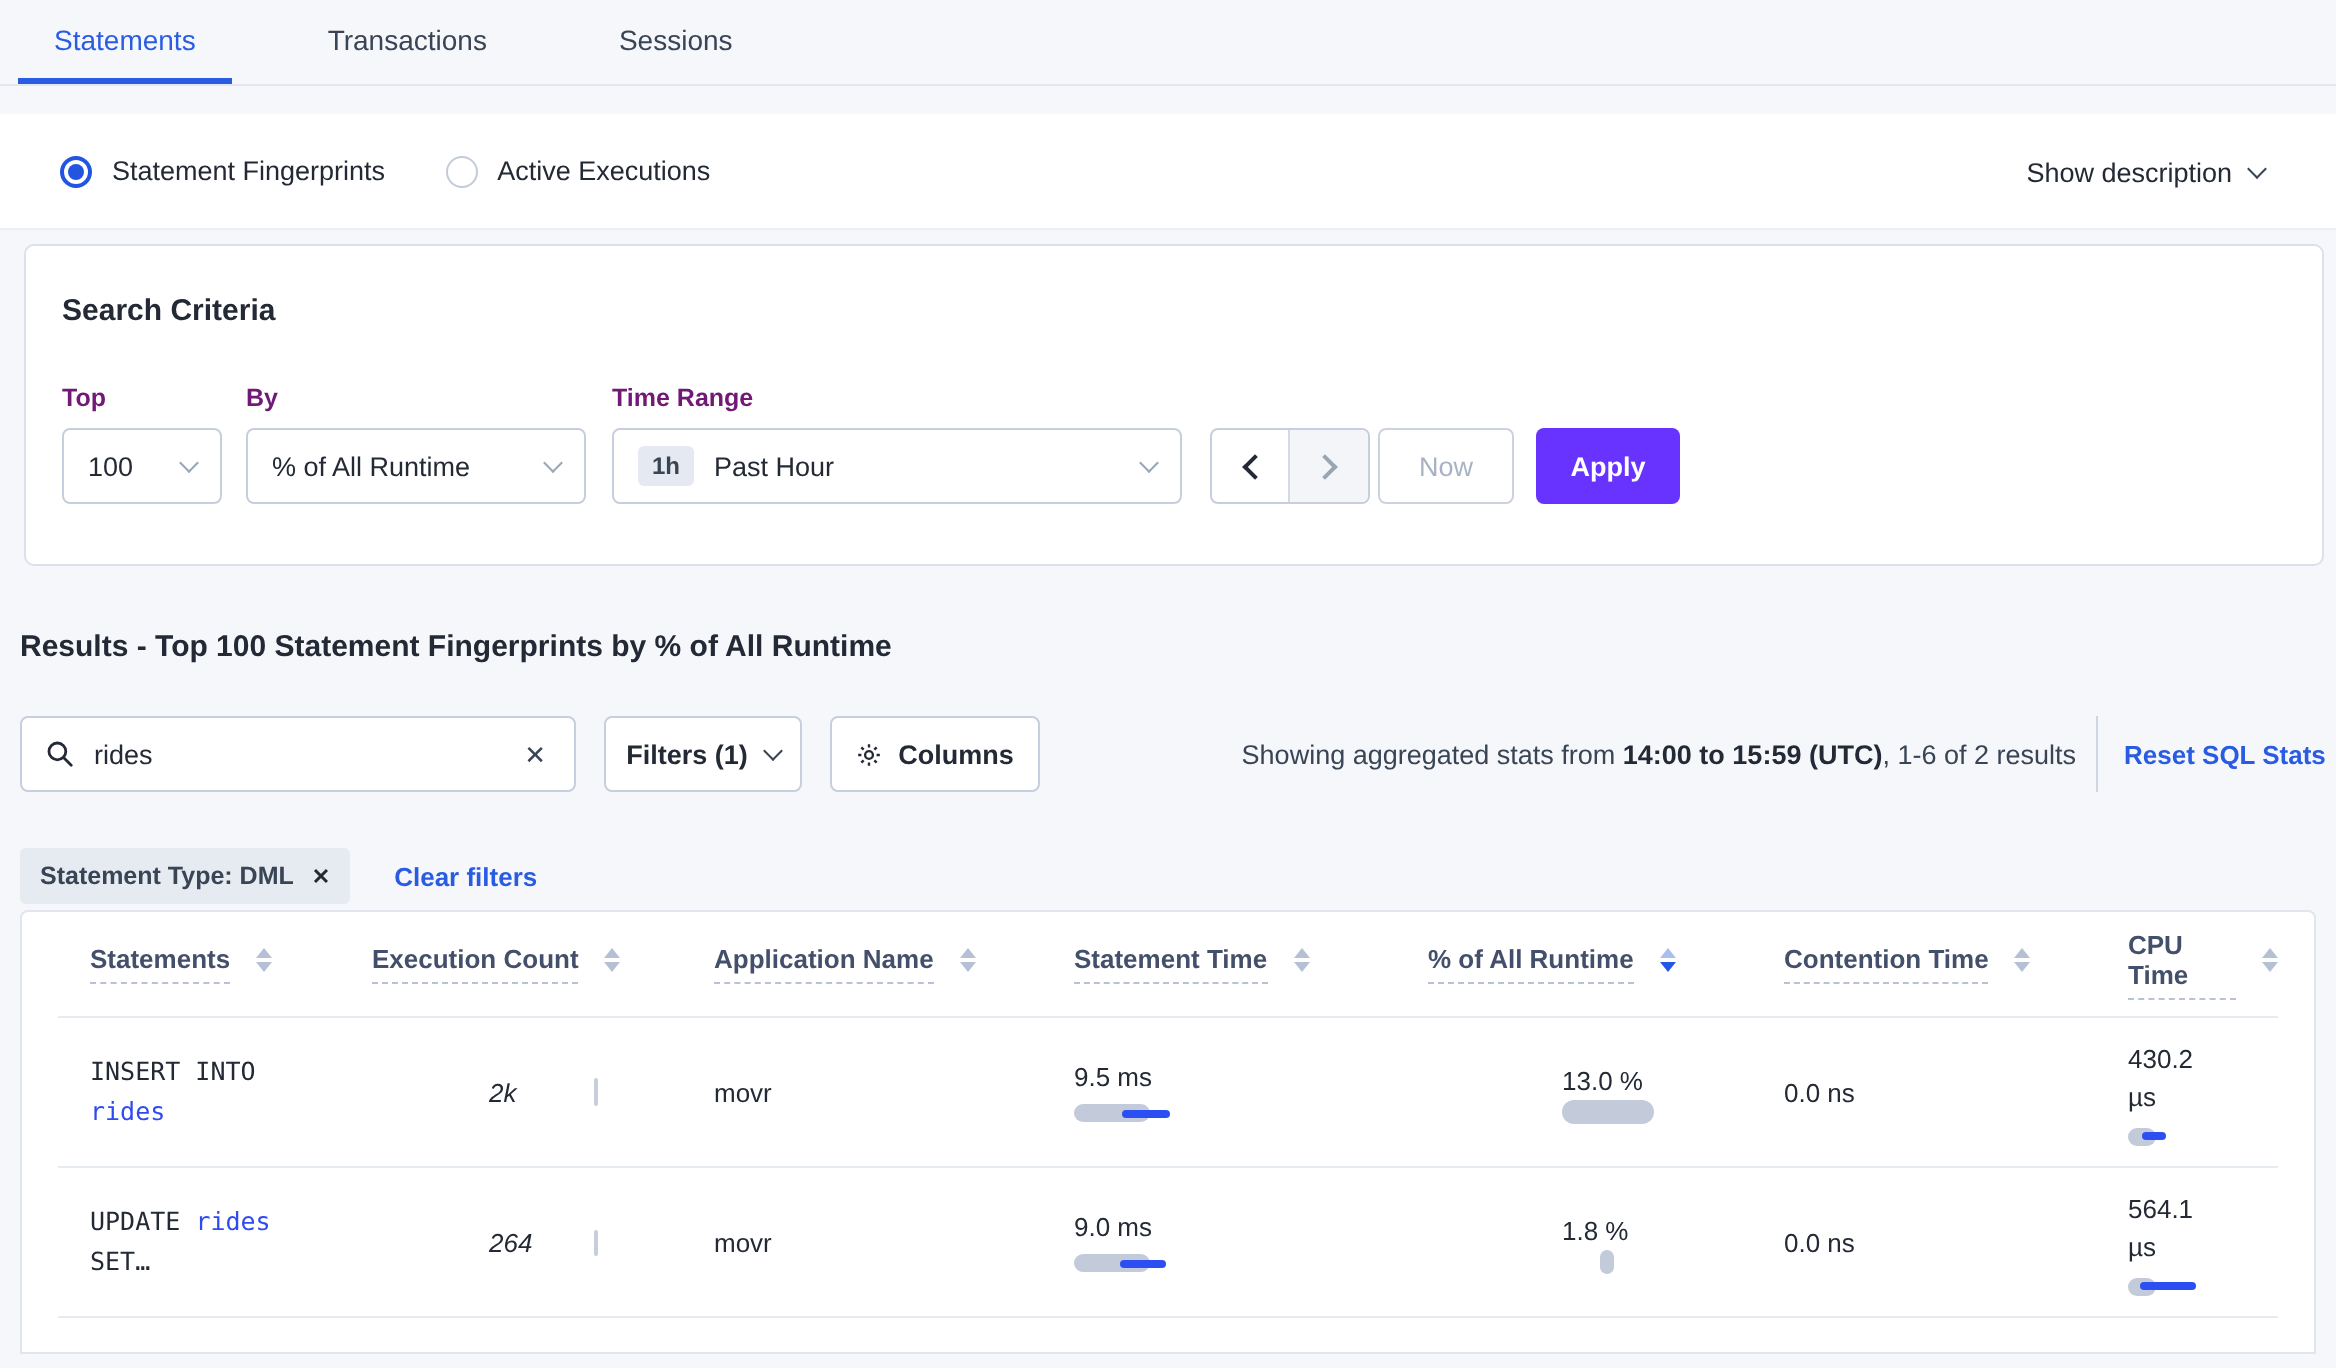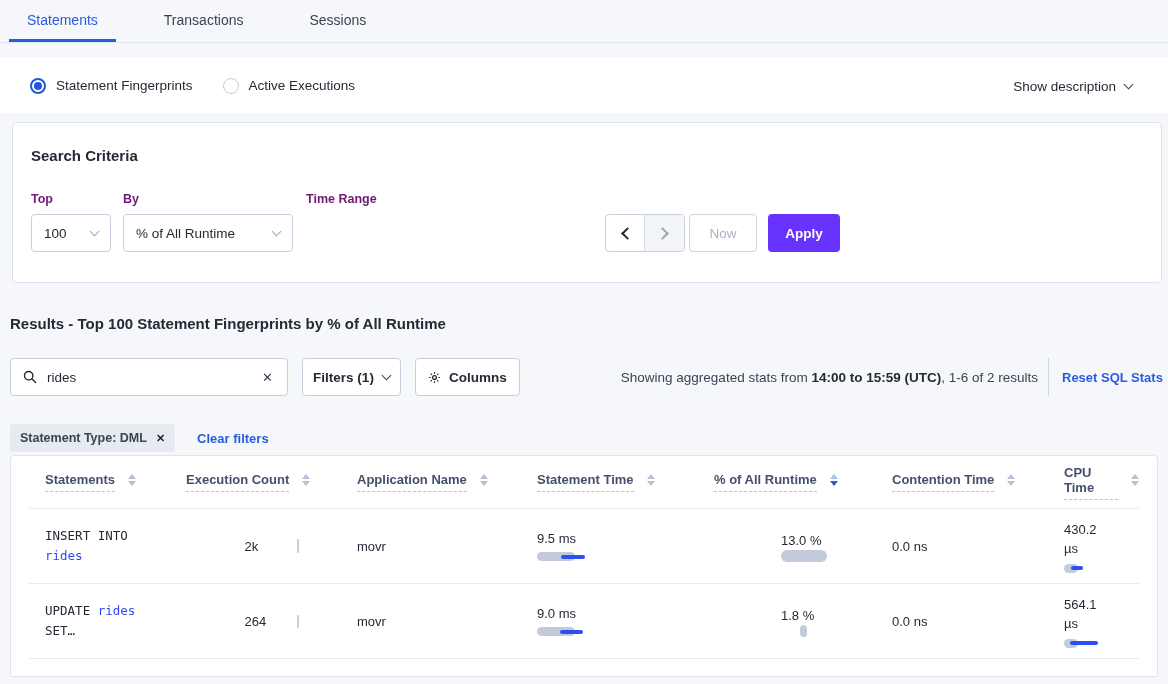--- a/index.html
+++ b/index.html
@@ -101,21 +101,21 @@
   .sort .down { width:0; height:0; border-left:4px solid transparent; border-right:4px solid transparent;
                 border-top:5px solid #b6c0d4; }
   .th.active-desc .up { border-bottom-color:#a9c0ef; }
   .th.active-desc .down { border-top-color:#2457e5; }
 
   .trow { height:75px; border-bottom:1px solid #e6ebf2; }
   .cell { display:flex; flex-direction:column; justify-content:center; font-size:13px; color:#242a35; }
   .stmt-cell { font-family:"DejaVu Sans Mono", monospace; font-size:12.5px; line-height:20px; }
   .stmt-link { color:#2f4bf0; cursor:pointer; }
   .count-cell { flex-direction:row; align-items:center; }
-  .count-val { width:52px; }
+  .count-val { width:52px;font-style:italic; }
   .vbar { width:2px; background:#c6cddc; border-radius:1px; }
   .hbar-wrap { position:relative; height:9px; margin-top:6px; width:60px; }
   .hbar-gray { position:absolute; left:0; top:0; height:9px; background:#c3cad9; border-radius:4.5px; }
   .hbar-blue { position:absolute; top:2.5px; height:4px; background:#2b4ff2; border-radius:2px; }
   .pct-cell { flex-direction:column; align-items:center; }
   .pct-text { width:44px; line-height:19px; }
   .pill { height:12px; background:#c3cad9; border-radius:6px; margin-left:1px; }
   .cpu-text { width:48px; line-height:19px; }
 </style>
 </head>
@@ -154,20 +154,26 @@
     <span class="spacer"></span>
     <span class="chev"></span>
   </div>
 
   <div class="ctrl" style="left:110px; width:170px">
     <span>% of All Runtime</span>
     <span class="spacer"></span>
     <span class="chev"></span>
   </div>
 
+  <div class="ctrl" style="left:293px; width:285px">
+    <span class="badge-1h">1h</span>
+    <span>Past Hour</span>
+    <span class="spacer"></span>
+    <span class="chev"></span>
+  </div>
 
   <div class="navgroup">
     <div class="navbtn prev">
       <span class="chv-l"></span>
     </div>
     <div class="navbtn next">
       <span class="chv-r"></span>
     </div>
   </div>
 

